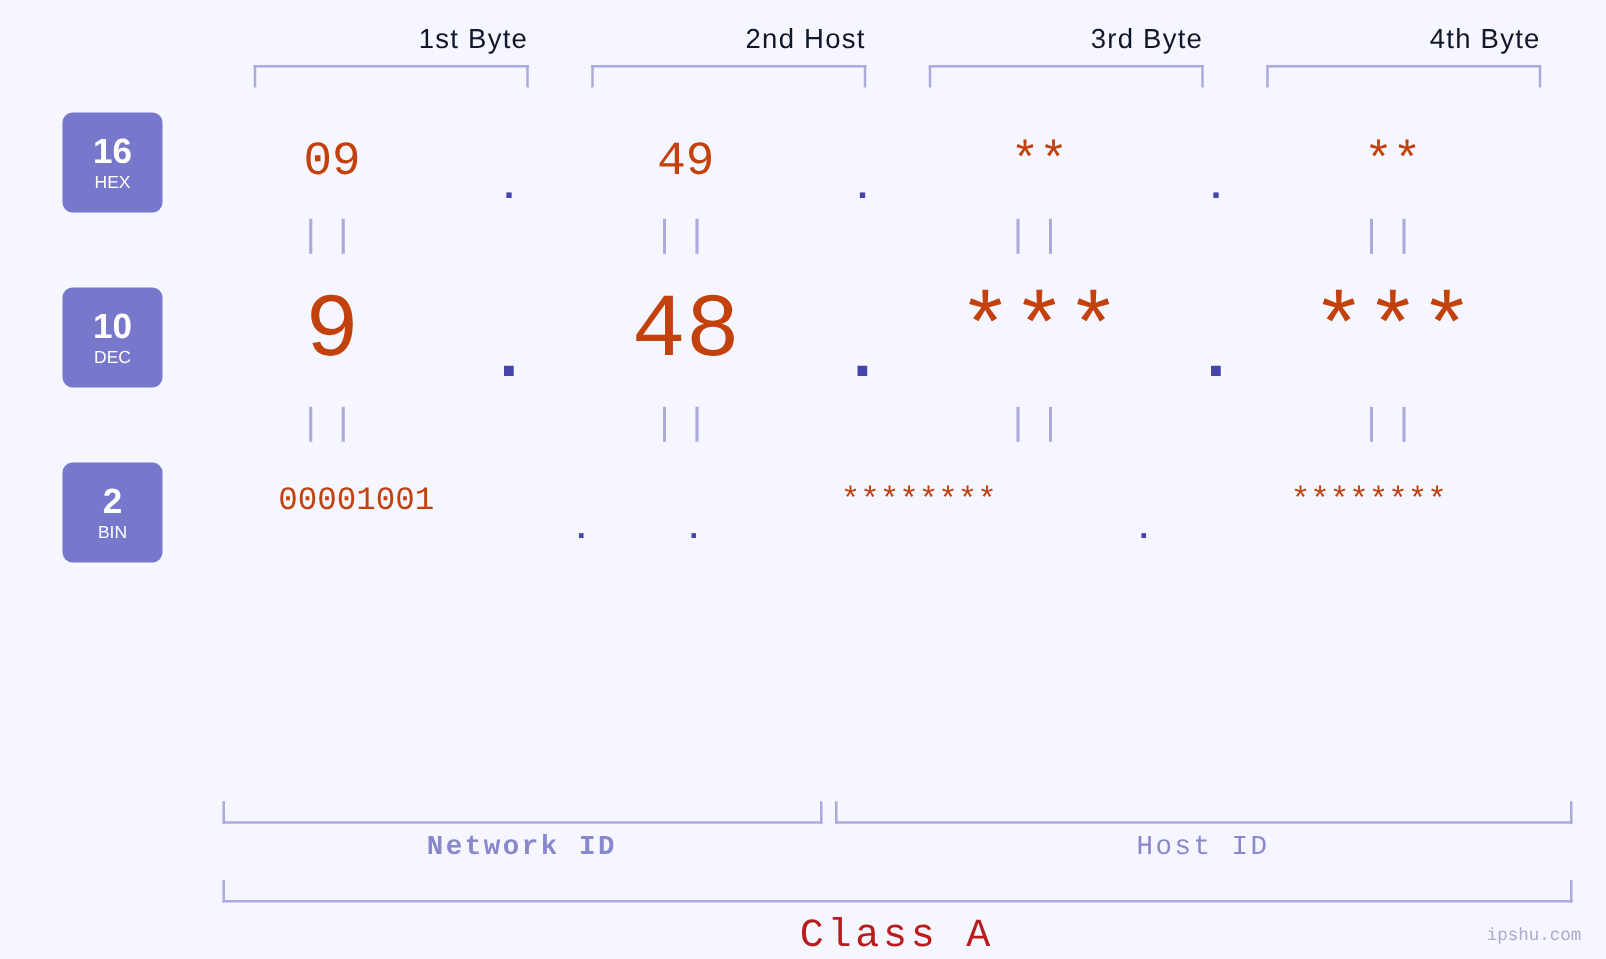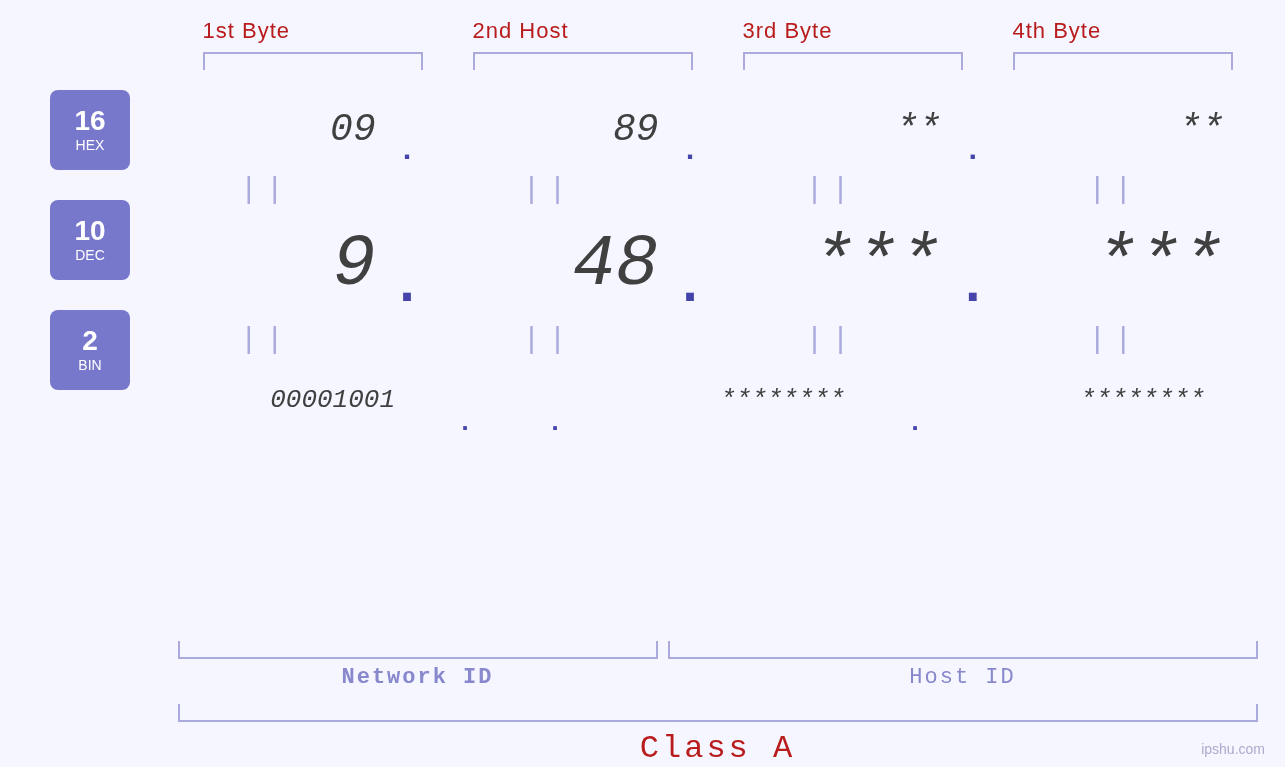--- a/index.html
+++ b/index.html
@@ -26,22 +26,22 @@
     .byte-labels {
       display: flex;
       width: 1080px;
       margin-left: 150px;
       margin-top: 18px;
       justify-content: space-around;
     }
 
     .byte-label {
       width: 220px;
-      text-align: left;
-      color: #b91c1c;
+      text-align: right;
+      color: #0f172a;
       font-size: 22px;
       font-family: Arial, sans-serif;
       letter-spacing: 1px;
     }
 
     
     .brackets-top {
       display: flex;
       width: 1080px;
       margin-left: 150px;
@@ -68,21 +68,21 @@
 
     
     .left-labels {
       display: flex;
       flex-direction: column;
       align-items: center;
       justify-content: center;
       width: 150px;
       padding-left: 30px;
       padding-top: 20px;
-      gap: 30px;
+      gap: 60px;
     }
 
     .base-badge {
       width: 80px;
       height: 80px;
       background: #7777cc;
       border-radius: 8px;
       display: flex;
       flex-direction: column;
       align-items: center;
@@ -115,23 +115,22 @@
     .value-row {
       display: flex;
       align-items: center;
       justify-content: space-around;
       width: 1080px;
       height: 90px;
     }
 
     .cell {
       width: 220px;
-      text-align: right;
-      color: #404040;
-      font-style: italic;
+      text-align: center;
+      color: #c2410c;
     }
 
     .cell-large {
       font-size: 72px;
       font-weight: normal;
       line-height: 1;
     }
 
     .cell-medium {
       font-size: 38px;
@@ -256,21 +255,21 @@
       letter-spacing: 3px;
     }
 
     
     .watermark {
       position: absolute;
       bottom: 10px;
       right: 20px;
       color: #aaaacc;
       font-size: 14px;
-      font-family: Liberation Sans, sans-serif;
+      font-family: Liberation Mono, monospace;
     }
   </style>
 </head>
 <body>
 
 <div class="container">
 
   <div class="byte-labels">
     <div class="byte-label">1st Byte</div>
     <div class="byte-label">2nd Host</div>
@@ -300,21 +299,21 @@
         <span class="base-number">2</span>
         <span class="base-name">BIN</span>
       </div>
     </div>
 
     <div class="content-grid">
 
       <div class="value-row" style="height:80px; margin-top:10px;">
         <div class="cell cell-medium">09</div>
         <div class="dot" style="font-size:30px; padding-bottom:4px;">.</div>
-        <div class="cell cell-medium">89</div>
+        <div class="cell cell-medium">49</div>
         <div class="dot" style="font-size:30px; padding-bottom:4px;">.</div>
         <div class="cell cell-medium">**</div>
         <div class="dot" style="font-size:30px; padding-bottom:4px;">.</div>
         <div class="cell cell-medium">**</div>
       </div>
 
       <div class="separator-row">
         <div class="parallel">||</div>
         <div class="parallel-spacer"></div>
         <div class="parallel">||</div>

